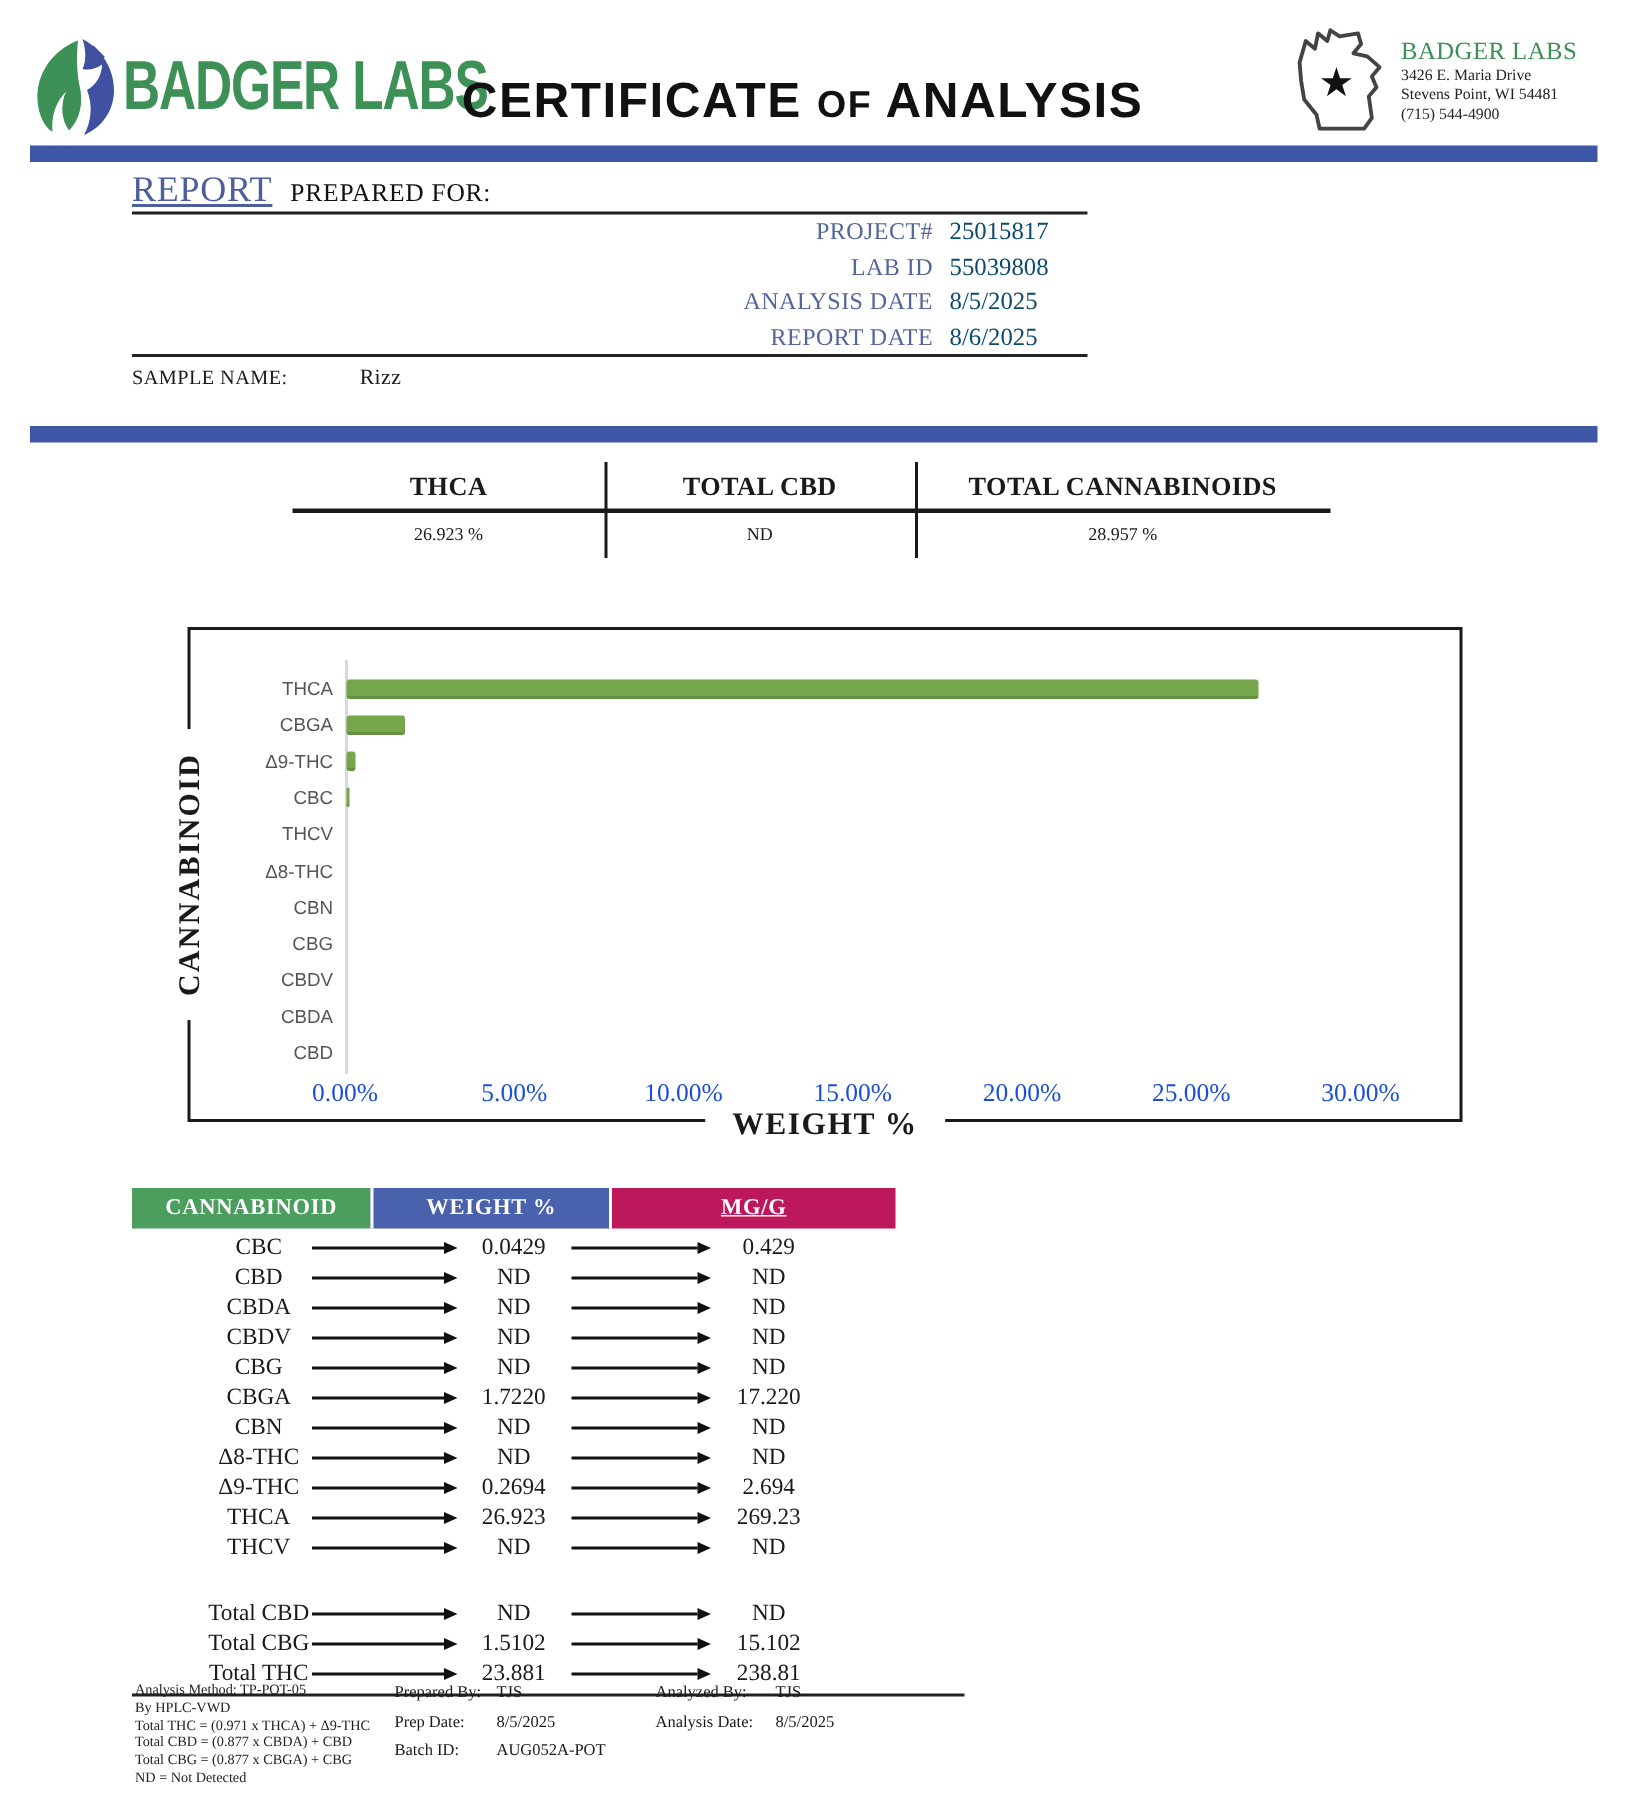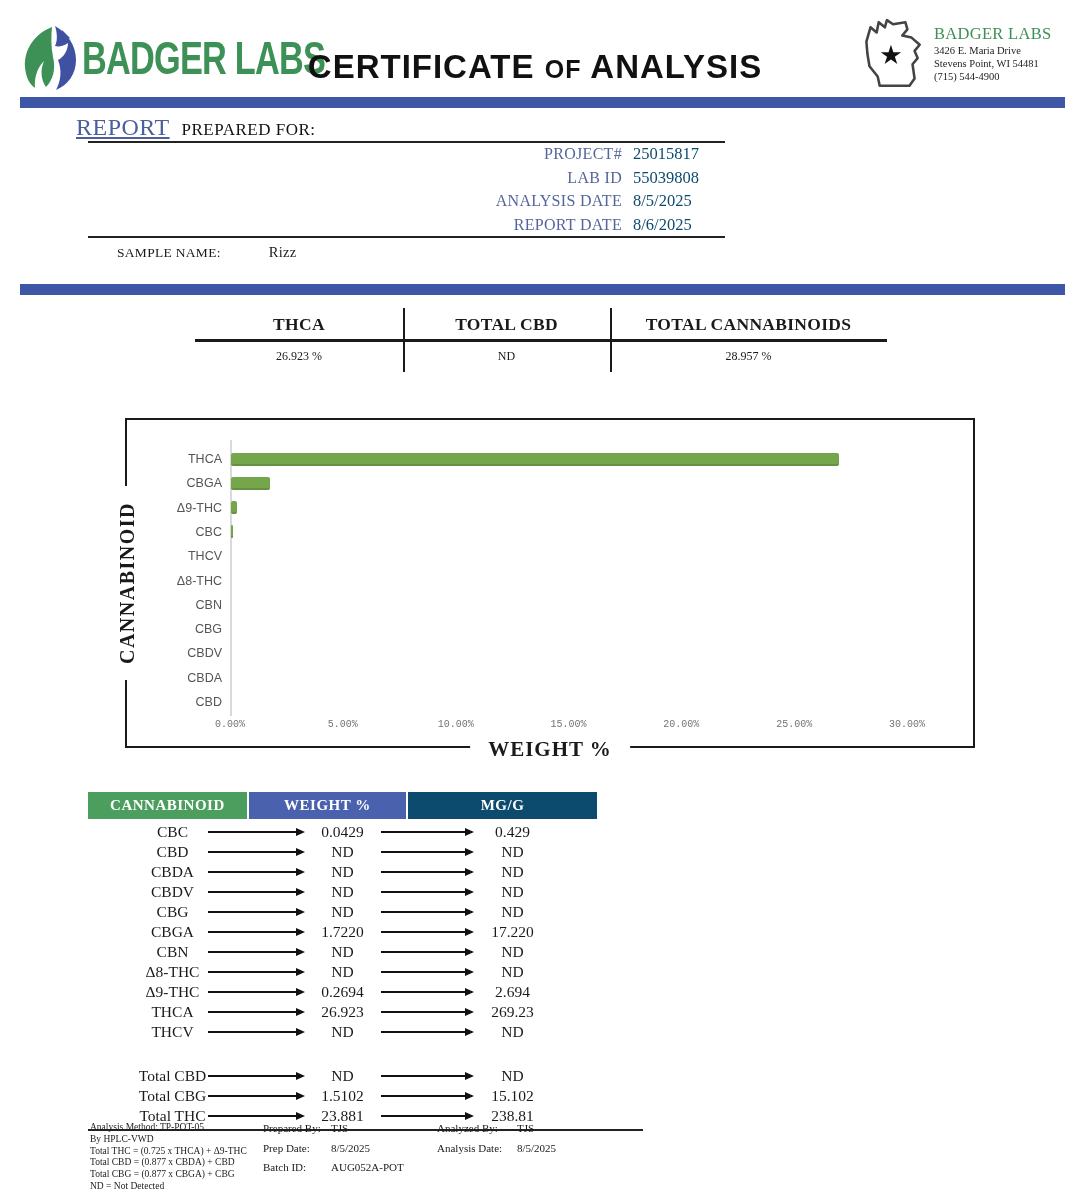--- a/index.html
+++ b/index.html
@@ -24,31 +24,31 @@
   }
   .coa-title .small-of { font-size:25px; letter-spacing:1px; }
   .lab-block { position:absolute; left:850px; top:12px; width:225px; display:flex; }
   .wi-icon { width:82px; height:84px; flex:0 0 82px; }
   .lab-block-text { margin-left:2px; padding-top:12px; }
   .lab-block-name { color:#3e8f55; font-size:16.5px; letter-spacing:0.3px; white-space:nowrap; }
   .lab-block-line { font-size:10.5px; line-height:13px; color:#222; white-space:nowrap; }
   .bar-blue { position:absolute; left:20px; width:1045px; height:11px; background:#3e56a6; }
   .bar-1 { top:97px; } .bar-2 { top:284px; }
   
-  .report-heading { position:absolute; left:76px; top:114px; white-space:nowrap; }
+  .report-heading { position:absolute; left:88px; top:114px; white-space:nowrap; }
   .report-word { font-size:24px; color:#4c5f9c; text-decoration:underline; letter-spacing:0.5px; }
   .prepared-for { font-size:17px; color:#111; margin-left:8px; letter-spacing:0.5px; }
   .rule { position:absolute; background:#222; height:2px; }
   .rule-1 { left:88px; top:141px; width:637px; }
   .rule-2 { left:88px; top:236px; width:637px; }
   .report-fields { position:absolute; left:88px; top:144px; width:637px; }
   .report-field-row { display:flex; height:23.5px; align-items:baseline; }
   .report-field-label { flex:0 0 534px; text-align:right; color:#54659c; font-size:16px; letter-spacing:0.3px; }
   .report-field-value { margin-left:11px; font-size:16.5px; color:#0c4a6e; }
-  .sample-row { position:absolute; left:88px; top:244px; font-size:13.5px; letter-spacing:0.3px;margin-left:29px; }
+  .sample-row { position:absolute; left:88px; top:244px; font-size:13.5px; letter-spacing:0.3px; }
   .sample-value { margin-left:48px; font-size:14.5px; }
   
   .summary { position:absolute; left:195px; top:308px; width:692px; height:64px; }
   .summary-row { display:flex; height:32px; }
   .summary-cell { display:flex; align-items:center; justify-content:center; }
   .sc-1 { width:208px; } .sc-2 { width:207px; } .sc-3 { width:277px; }
   .summary-head { font-weight:bold; font-size:17.5px; letter-spacing:0.3px; }
   .summary-val { font-size:12px; }
   .summary-hline { position:absolute; left:0; top:31px; width:692px; height:2.5px; background:#1a1a1a; }
   .summary-vline { position:absolute; top:0; height:64px; width:2px; background:#1a1a1a; }
@@ -67,31 +67,31 @@
     position:absolute; top:50%; left:0; transform:translate(-50%,-50%) rotate(-90deg);
     background:#fff; padding:0 16px; font-size:20px; font-weight:bold; letter-spacing:1.5px; white-space:nowrap;
   }
   .axis-line { position:absolute; left:103px; top:20px; height:276px; width:2px; background:#d9d9d9; }
   .cat-label {
     position:absolute; left:0; width:95px; text-align:right; font-family:"Liberation Sans", sans-serif;
     font-size:12.5px; color:#555; line-height:16px;
   }
   .hbar { position:absolute; left:104px; height:13px; border-radius:2px; }
   .xtick {
-    position:absolute; top:299px; transform:translateX(-50%); font-family:Liberation Mono, monospace;
-    font-size:10px; color:#737373; white-space:nowrap;
+    position:absolute; top:299px; transform:translateX(-50%); font-family:Liberation Serif, serif;
+    font-size:17px; color:#1d4ed8; white-space:nowrap;
   }
   
   .ctable { position:absolute; left:88px; top:792px; width:509px; }
   .ctable-header { display:flex; height:27px; }
   .cth { display:flex; align-items:center; justify-content:center; color:#fff; font-weight:bold;
          font-size:15px; letter-spacing:0.5px; }
   .cth-1 { width:169px; background:#4c9e5e; }
   .cth-2 { width:171px; background:#4a61ae; border-left:2px solid #fff; border-right:2px solid #fff; }
-  .cth-3 { width:201px; background:#0c4a6e; }
+  .cth-3 { width:201px; background:#be185d;text-decoration:underline; }
   .ctable-body { margin-top:3px; }
   .crow { position:relative; display:flex; height:20px; font-size:15.5px; }
   .ccell { display:flex; align-items:center; justify-content:center; }
   .cc-1 { width:169px; } .cc-2 { width:171px; } .cc-3 { width:169px; }
   .arrow { position:absolute; top:9px; height:0; border-top:2px solid #111; }
   .arrow::after {
     content:""; position:absolute; right:-9px; top:-5px;
     border-left:9px solid #111; border-top:4px solid transparent; border-bottom:4px solid transparent;
   }
   .arrow-1 { left:120px; width:88px; }
@@ -327,21 +327,21 @@
           <div class="arrow arrow-2"></div>
         </div>
       </div>
     <div class="ctable-rule"></div>
   </div>
 
   <div class="footer">
     <div class="footer-left" id="footer-left">
         <div>Analysis Method: TP-POT-05</div>
         <div>By HPLC-VWD</div>
-        <div>Total THC = (0.725 x  THCA) + Δ9-THC</div>
+        <div>Total THC = (0.971 x  THCA) + Δ9-THC</div>
         <div>Total CBD = (0.877 x  CBDA) + CBD</div>
         <div>Total CBG = (0.877 x  CBGA) + CBG</div>
         <div>ND = Not Detected</div>
       </div>
     <div class="footer-mid" id="footer-mid">
         <div class="fk-row"><span class="fk-label">Prepared By:</span><span>TJS</span></div>
         <div class="fk-row"><span class="fk-label">Prep Date:</span><span>8/5/2025</span></div>
         <div class="fk-row"><span class="fk-label">Batch ID:</span><span>AUG052A-POT</span></div>
       </div>
     <div class="footer-right" id="footer-right">

